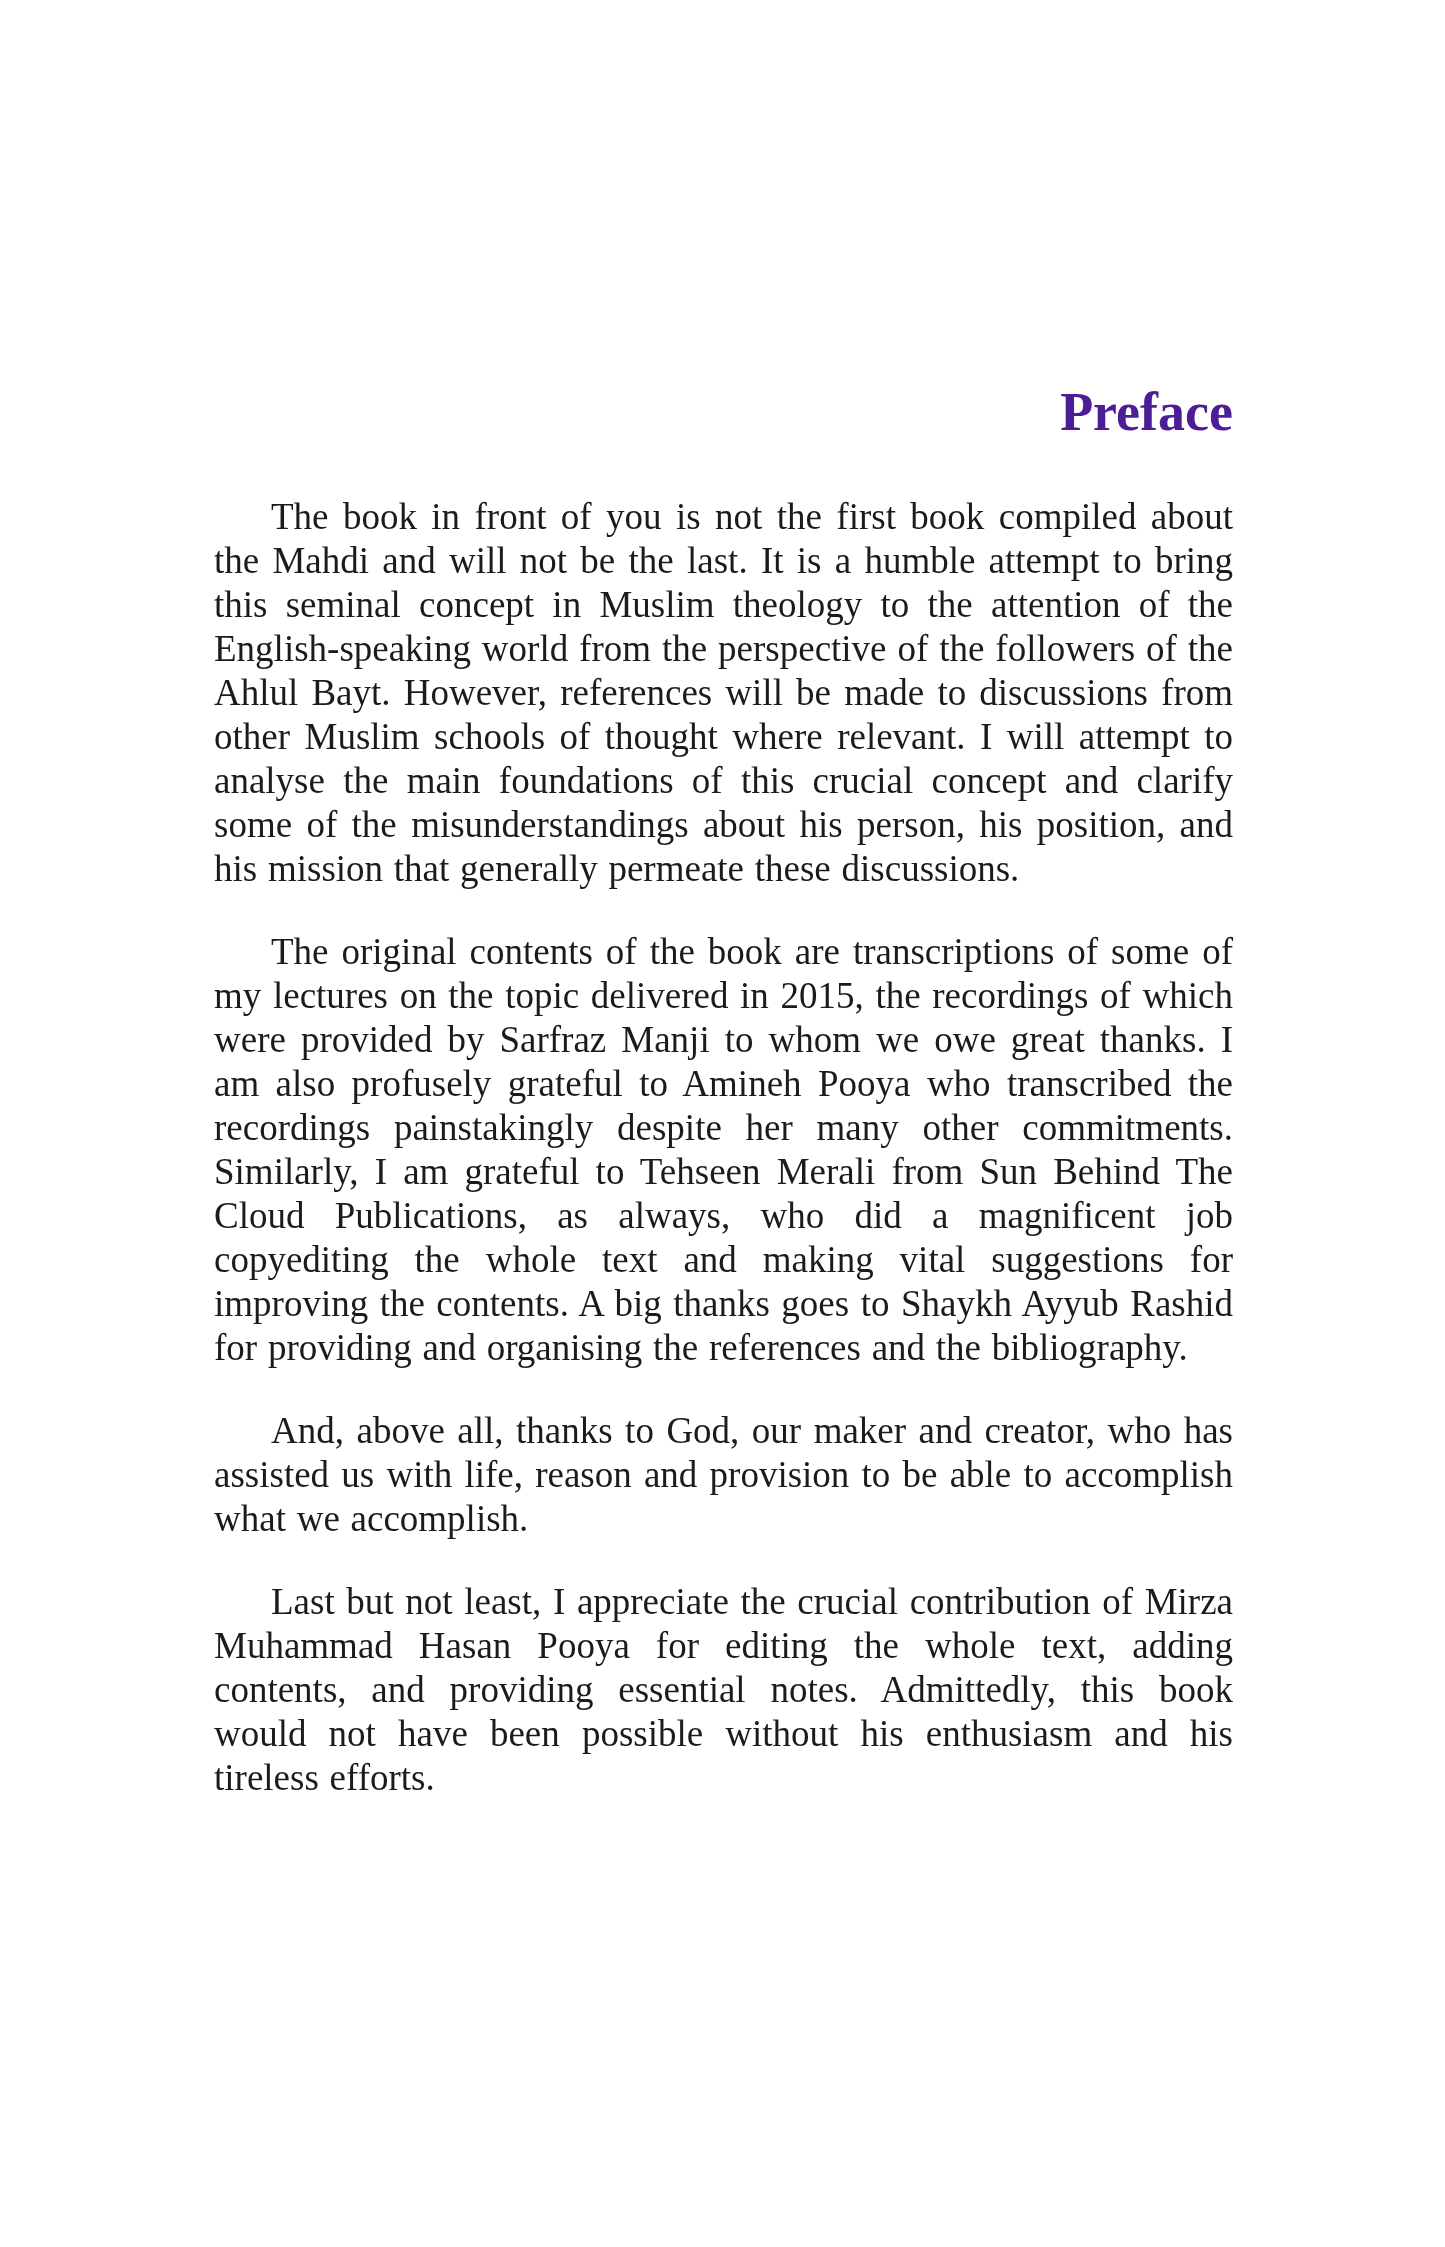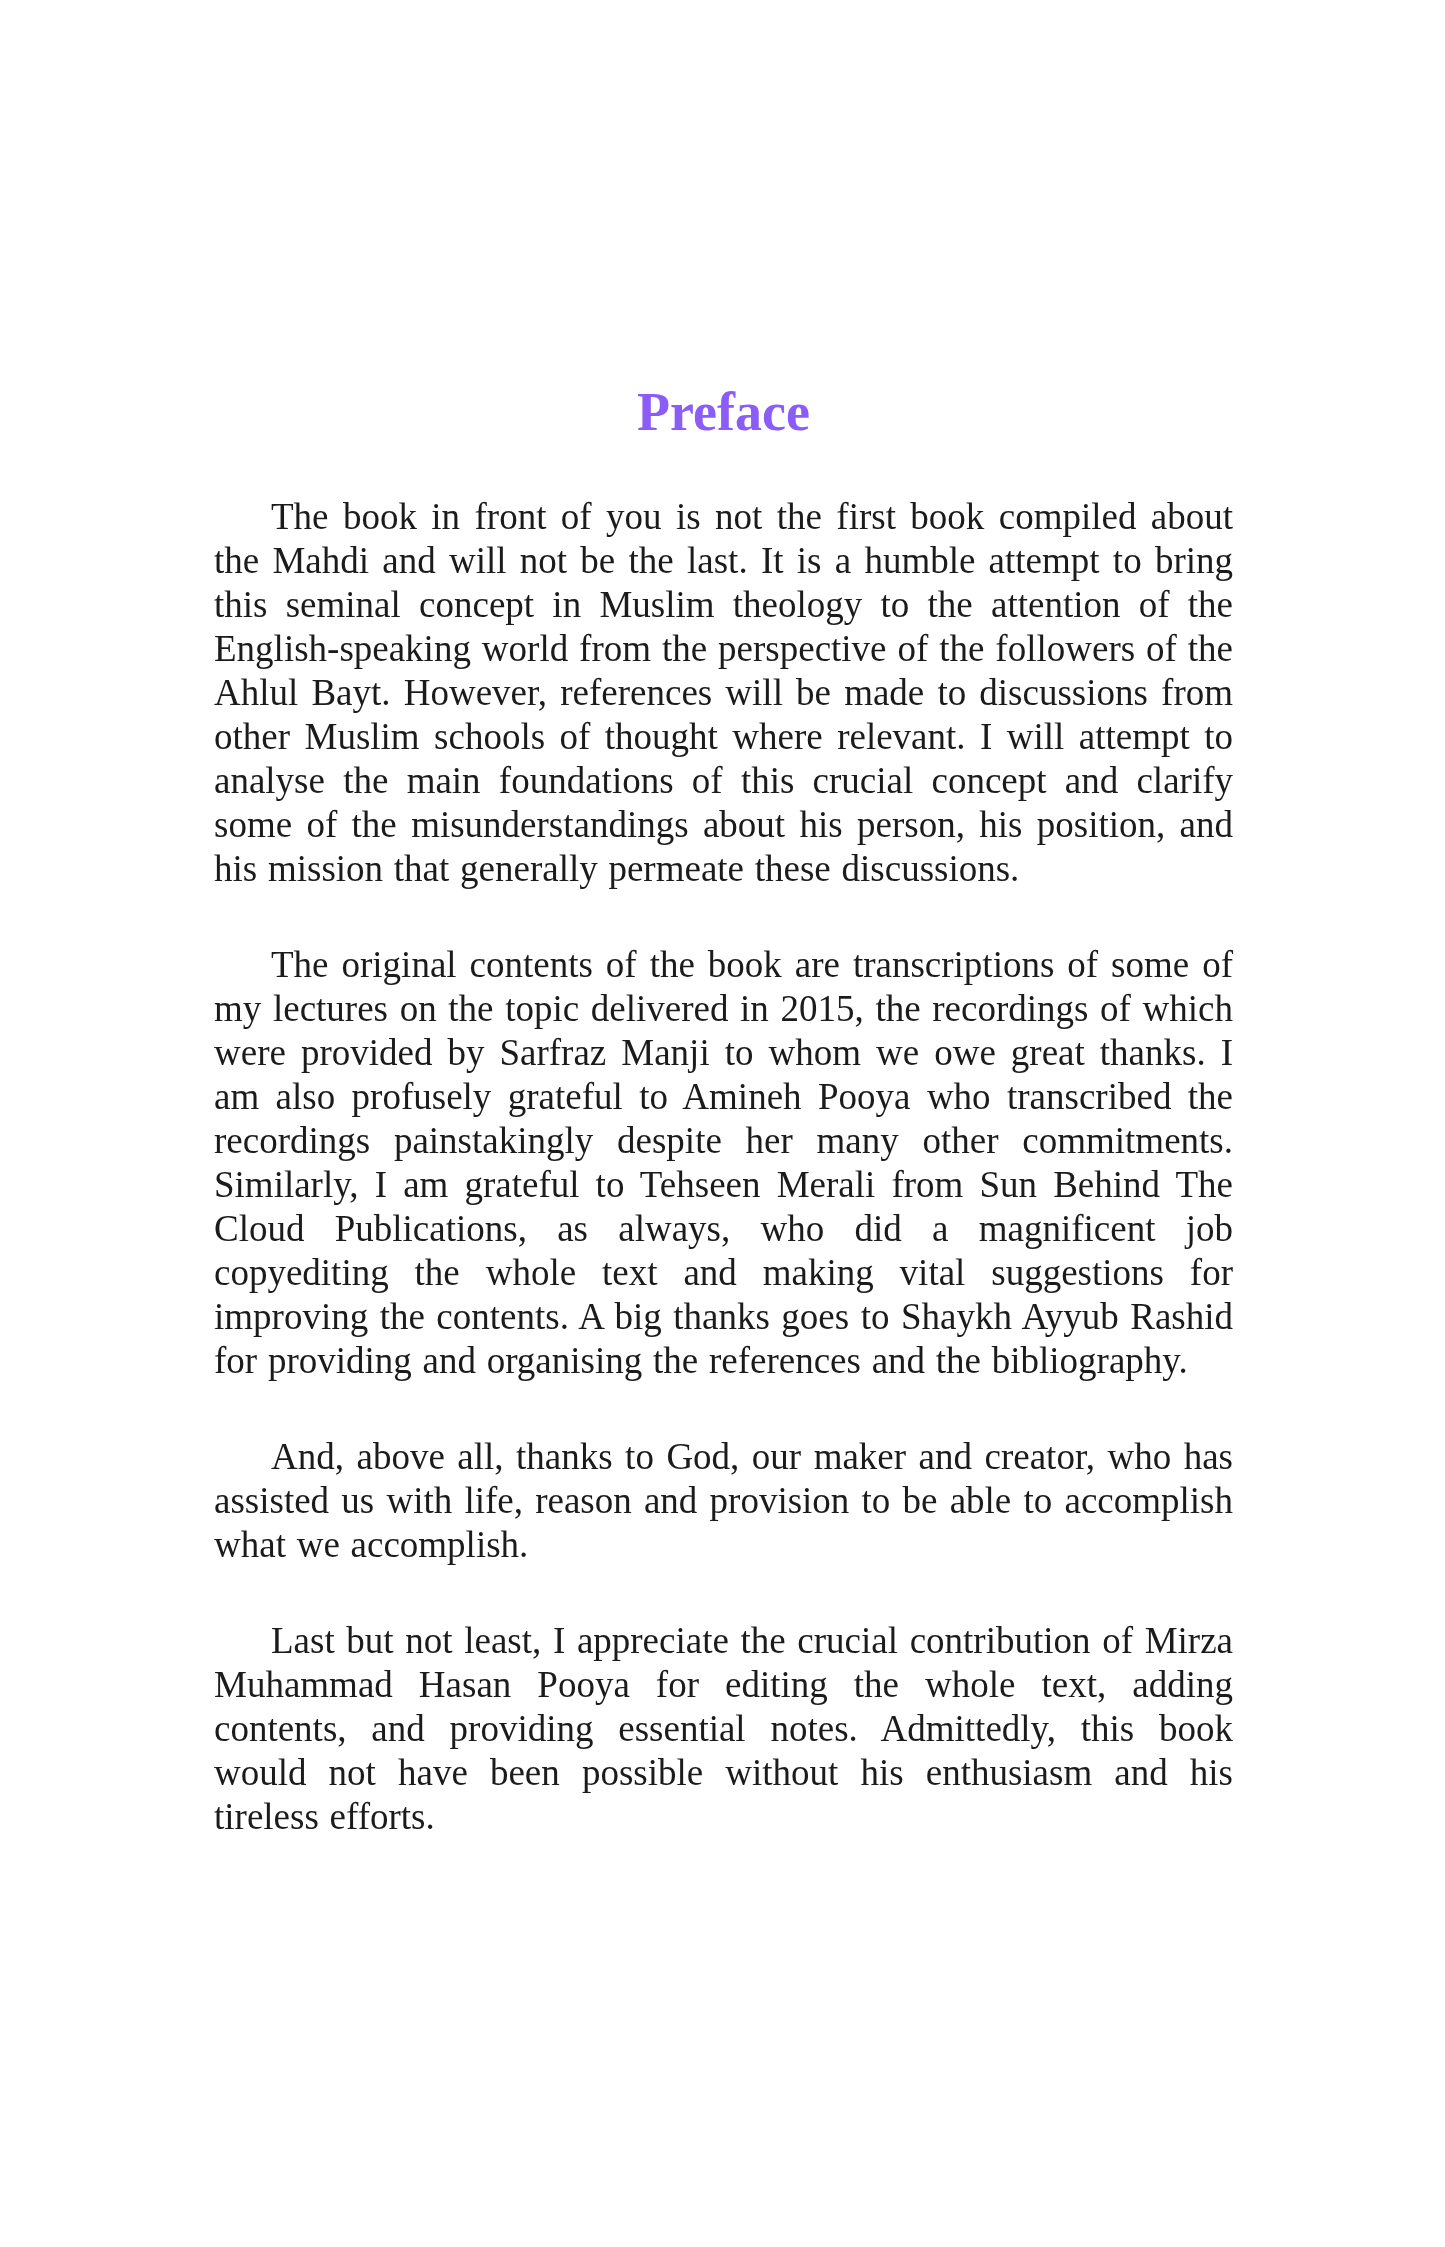--- a/index.html
+++ b/index.html
@@ -14,36 +14,36 @@
     margin: 0 auto;
     background: #ffffff;
     box-sizing: border-box;
     padding: 381px 212px 0 214px;
     font-family: "Liberation Serif", "DejaVu Serif", serif;
     color: #1b1b1b;
     overflow: hidden;
   }
   .title {
     margin: 0 0 52px 0;
-    text-align: center;
+    text-align: right;
     font-size: 54px;
     font-weight: 700;
     line-height: 1.15;
-    color: #8b5cf6;
+    color: #4c1d95;
   }
   .body-text p {
     margin: 0;
     font-size: 37px;
     line-height: 44px;
     text-align: justify;
     text-indent: 57px;
     word-spacing: 1.5px;
   }
   .body-text p + p {
-    margin-top: 52px;
+    margin-top: 39px;
   }
 </style>
 </head>
 <body>
 
 <div class="page">
   <h1 class="title">Preface</h1>
   <div class="body-text">
     <p>The book in front of you is not the first book compiled about the Mahdi and will not be the last. It is a humble attempt to bring this seminal concept in Muslim theology to the attention of the English-speaking world from the perspective of the followers of the Ahlul Bayt. However, references will be made to discussions from other Muslim schools of thought where relevant. I will attempt to analyse the main foundations of this crucial concept and clarify some of the misunderstandings about his person, his position, and his mission that generally permeate these discussions.</p>
     <p>The original contents of the book are transcriptions of some of my lectures on the topic delivered in 2015, the recordings of which were provided by Sarfraz Manji to whom we owe great thanks. I am also profusely grateful to Amineh Pooya who transcribed the recordings painstakingly despite her many other commitments. Similarly, I am grateful to Tehseen Merali from Sun Behind The Cloud Publications, as always, who did a magnificent job copyediting the whole text and making vital suggestions for improving the contents. A big thanks goes to Shaykh Ayyub Rashid for providing and organising the references and the bibliography.</p>

